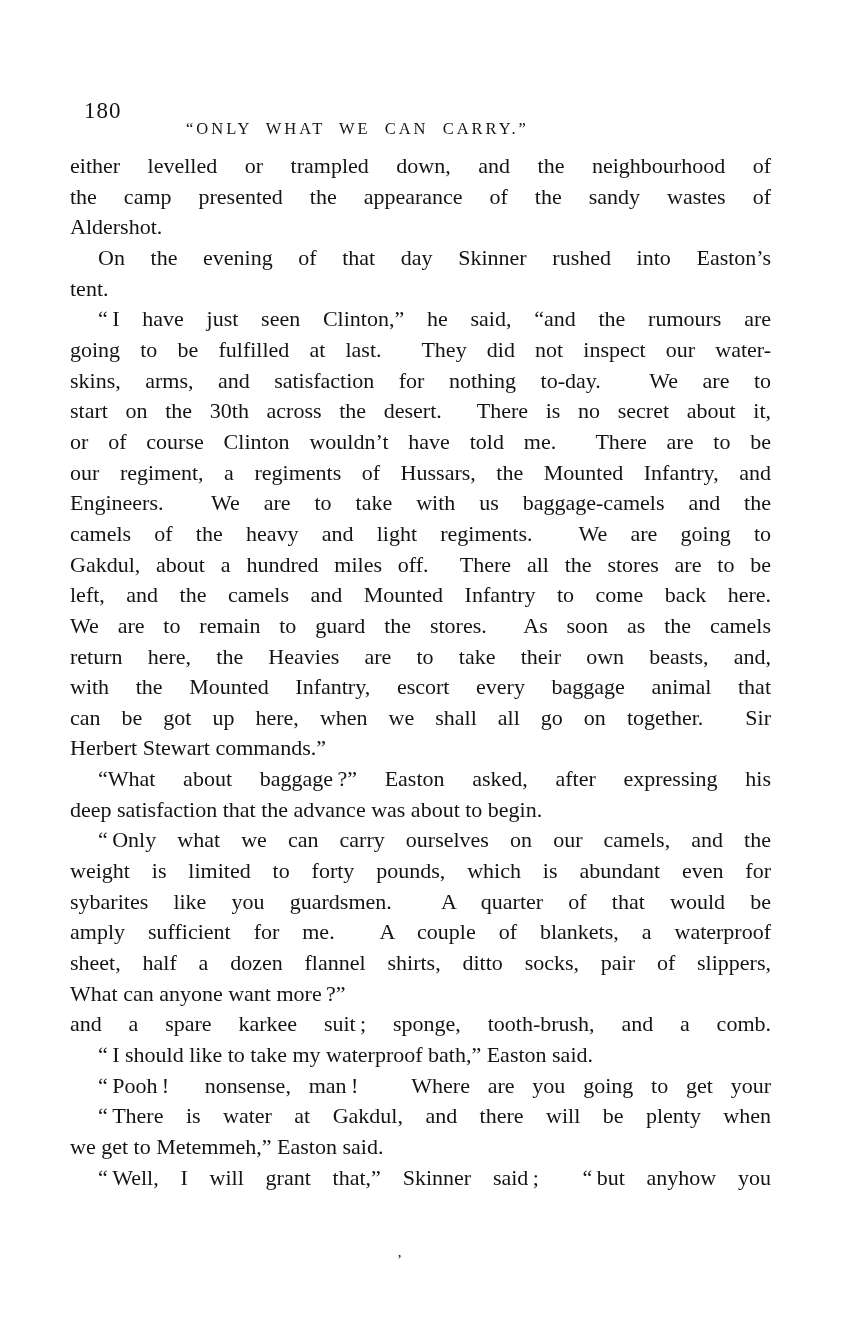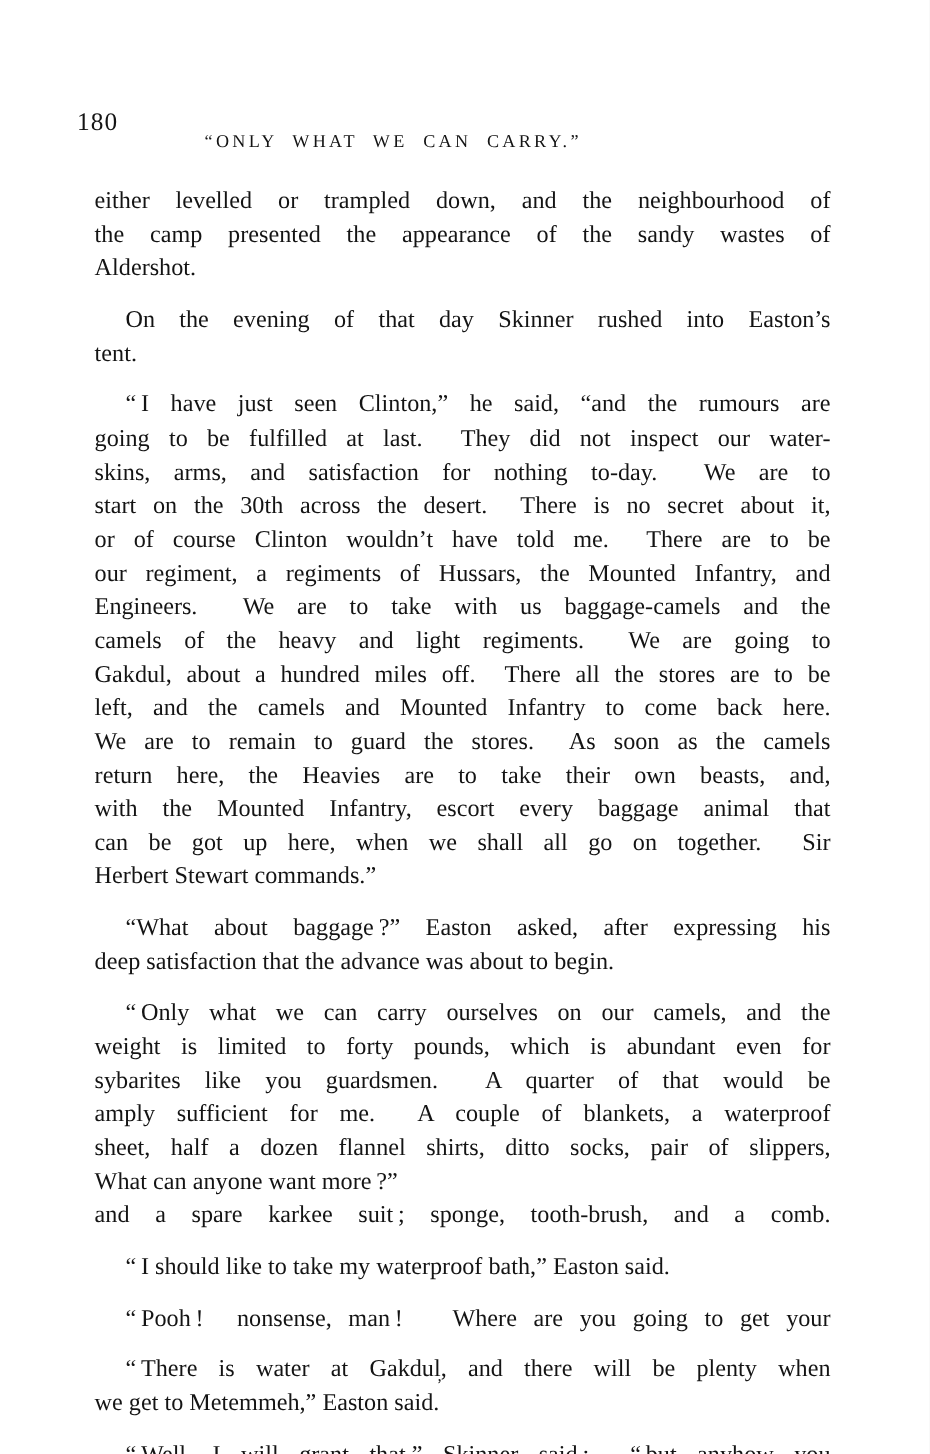--- a/index.html
+++ b/index.html
@@ -18,21 +18,21 @@
   
   .header {
     position: absolute;
     top: 98px;
     left: 0;
     width: 845px;
     height: 30px;
   }
   .page-number {
     position: absolute;
-    left: 70px;
+    left: 84px;
     top: 0;
     font-size: 23px;
     letter-spacing: 1px;
   }
   .running-head {
     position: absolute;
     left: 186px;
     top: 3px;
     font-size: 16.5px;
     letter-spacing: 3px;
@@ -41,21 +41,21 @@
     margin-top: 18px;
   }
 
   
   .body-text {
     position: absolute;
     top: 151px;
     left: 70px;
     width: 701px;
   }
-  .para { margin: 16px; padding: 0; }
+  .para { margin: 0; padding: 0; }
   .line {
     font-size: 22px;
     line-height: 30.65px;
     text-align: justify;
     text-align-last: justify;
     white-space: pre-wrap;
   }
   .line.ind { text-indent: 28px; }
   .line.end { text-align-last: left; }
 

